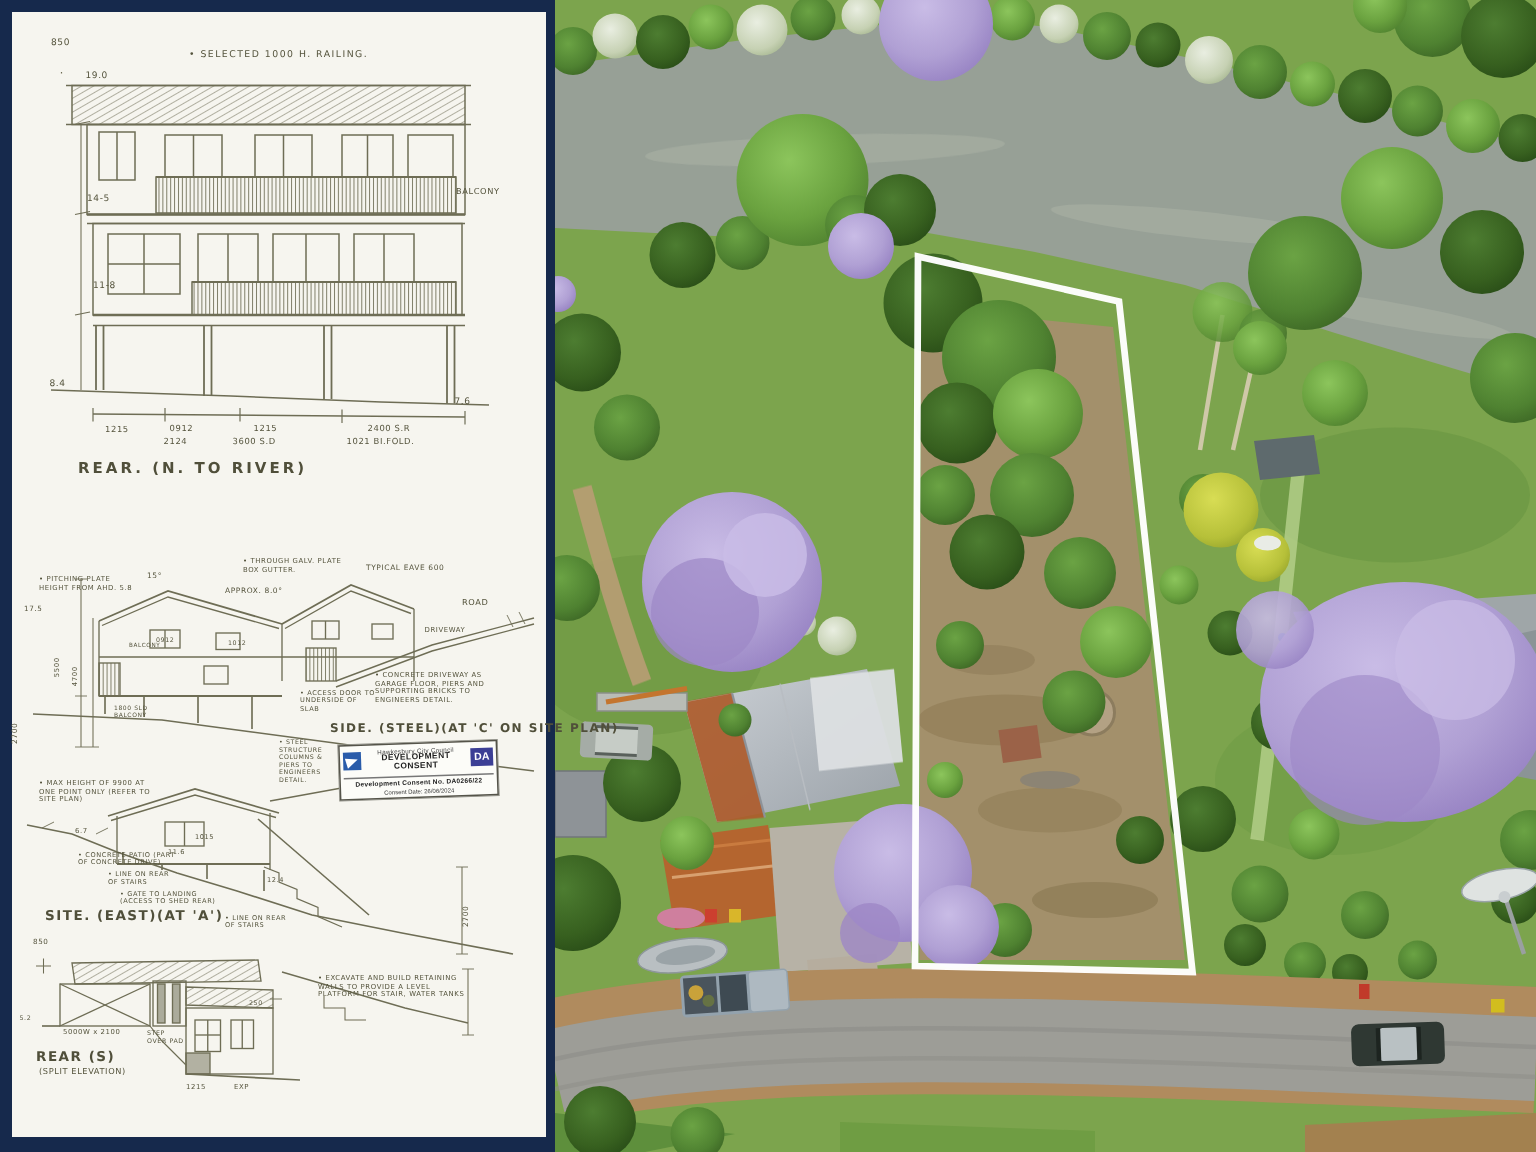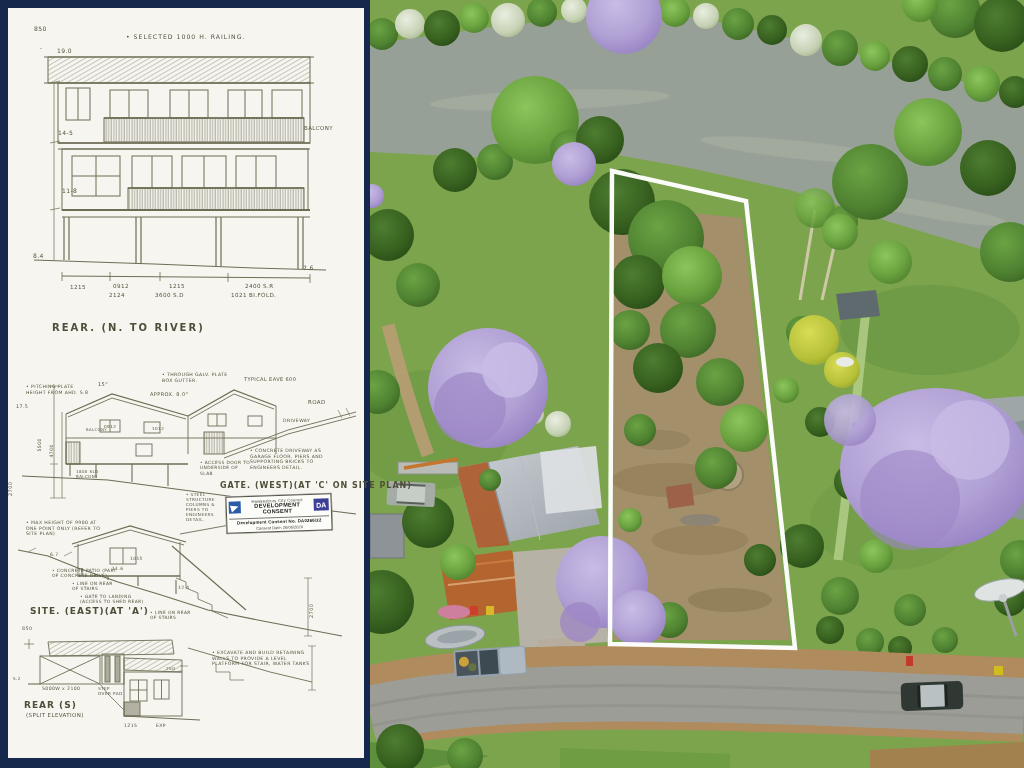--- a/index.html
+++ b/index.html
@@ -131,21 +131,21 @@
     <span class="t" style="left:62px;top:187px;font-size:6px;">11-8</span>
     <span class="t" style="left:33px;top:252px;font-size:6px;">8.4</span>
     <span class="t" style="left:303px;top:264px;font-size:6px;">7.6</span>
     <span class="t" style="left:70px;top:284px;font-size:5.6px;">1215</span>
     <span class="t" style="left:113px;top:283px;font-size:5.6px;">0912</span>
     <span class="t" style="left:109px;top:292px;font-size:5.6px;">2124</span>
     <span class="t" style="left:169px;top:283px;font-size:5.6px;">1215</span>
     <span class="t" style="left:155px;top:292px;font-size:5.6px;">3600 S.D</span>
     <span class="t" style="left:245px;top:283px;font-size:5.6px;">2400 S.R</span>
     <span class="t" style="left:231px;top:292px;font-size:5.6px;">1021 BI.FOLD.</span>
-    <span class="t cap" style="left:52px;top:322px;">REAR. (N. TO RIVER)</span>
+    <span class="t cap" style="left:52px;top:307px;">REAR. (N. TO RIVER)</span>
 
 
     <svg class="draw" style="left:8px;top:372px;" width="354" height="150" viewBox="0 0 354 150">
       <g stroke="#6e6d55" stroke-width=".9" fill="none">
         <line x1="46" y1="14" x2="46" y2="126" stroke-width=".7"></line>
         <line x1="54" y1="40" x2="54" y2="126" stroke-width=".7"></line>
         <g stroke-width=".6">
             <line x1="42" y1="14" x2="50" y2="14"></line>
             <line x1="42" y1="92" x2="50" y2="92"></line>
             <line x1="42" y1="126" x2="58" y2="126"></line>
@@ -195,21 +195,21 @@
     <span class="t r90" style="left:42px;top:446px;font-size:4.6px;">5500</span>
     <span class="t r90" style="left:54px;top:452px;font-size:4.6px;">4700</span>
     <span class="t r90" style="left:13px;top:490px;font-size:5px;">2700</span>
     <span class="t" style="left:86px;top:428px;font-size:3.8px;">BALCONY</span>
     <span class="t" style="left:104px;top:424px;font-size:4.2px;">0912</span>
     <span class="t" style="left:152px;top:426px;font-size:4.2px;">1012</span>
     <span class="t w" style="left:76px;top:470px;width:30px;font-size:4px;">1800 SLD BALCONY</span>
     <span class="t w" style="left:200px;top:460px;width:52px;font-size:4.4px;">• ACCESS DOOR TO UNDERSIDE OF SLAB</span>
     <span class="t w" style="left:250px;top:448px;width:86px;font-size:4.6px;">• CONCRETE DRIVEWAY AS GARAGE FLOOR, PIERS AND SUPPORTING BRICKS TO ENGINEERS DETAIL.</span>
     <span class="t w" style="left:186px;top:492px;width:42px;font-size:4.2px;">• STEEL STRUCTURE COLUMNS &amp; PIERS TO ENGINEERS DETAIL.</span>
-    <span class="t cap2" style="left:220px;top:481px;">GATE. (WEST)(AT 'C' ON SITE PLAN)</span>
+    <span class="t cap2" style="left:220px;top:481px;">SIDE. (STEEL)(AT 'C' ON SITE PLAN)</span>
 
     <div class="stamp">
       <div class="row">
         <span class="logo"></span>
         <span class="mid">
           <div class="council">Hawkesbury City Council</div>
           <div class="title">DEVELOPMENT</div>
           <div class="title">CONSENT</div>
         </span>
         <span class="badge">DA</span>

